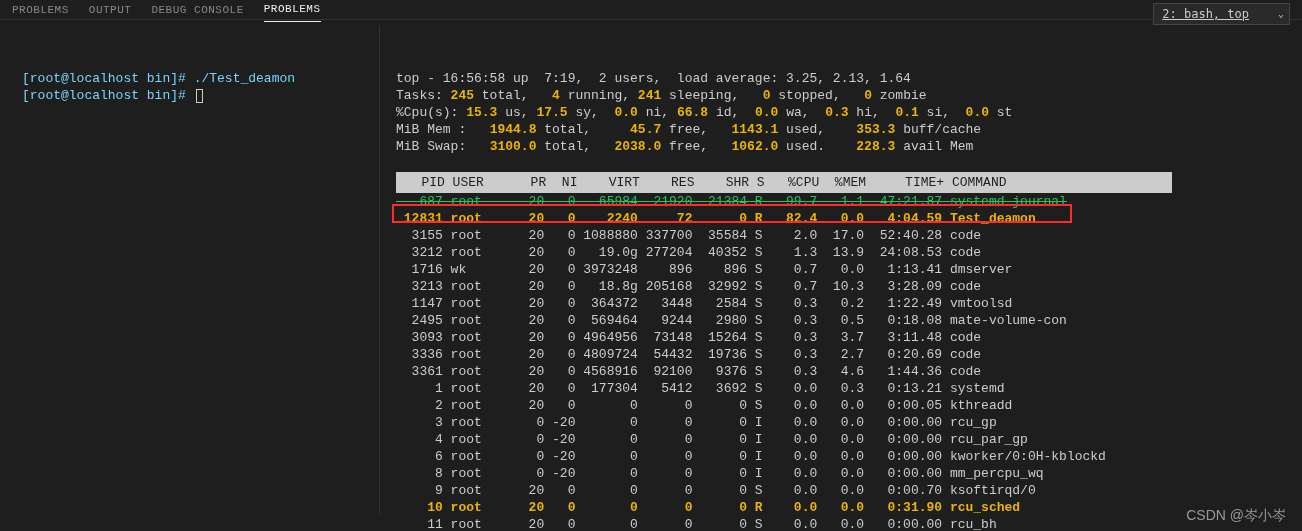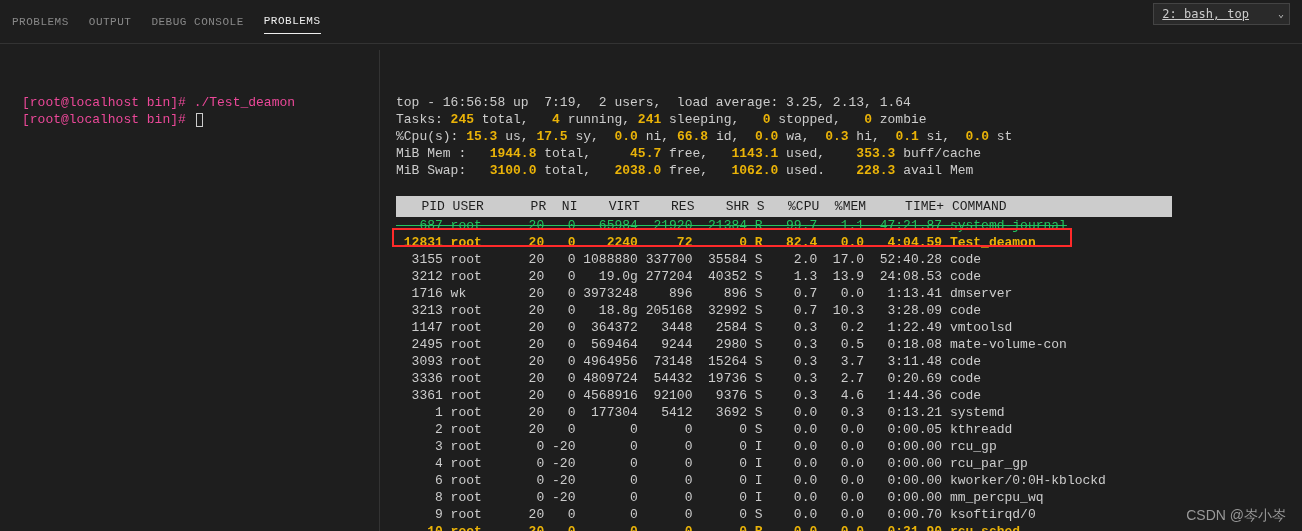--- a/index.html
+++ b/index.html
@@ -9,21 +9,21 @@
     font-family: Consolas, "Courier New", monospace;
     font-size: 13px;
     width: 1302px;
     height: 531px;
     overflow: hidden;
     position: relative;
   }
   .tabbar {
     display: flex;
     align-items: center;
-    height: 44px;
+    height: 20px;
     padding: 0 12px;
     border-bottom: 1px solid #333;
     gap: 20px;
     font-size: 11px;
     letter-spacing: 0.5px;
   }
   .tabbar .tab {
     color: #888;
     cursor: pointer;
     padding: 6px 0;
@@ -54,21 +54,21 @@
   .content {
     display: flex;
     height: calc(100% - 30px);
   }
   .left-pane {
     width: 380px;
     padding: 50px 0 0 22px;
     white-space: pre;
     line-height: 17px;
     font-size: 13px;
-    color: #ec4899;
+    color: #7dd3fc;
     position: relative;
   }
   .left-pane::after{
     content:"";
     position:absolute;
     right:0;top:6px;bottom:6px;
     width:1px;background:#333;
   }
   .cursor {
     display:inline-block;

